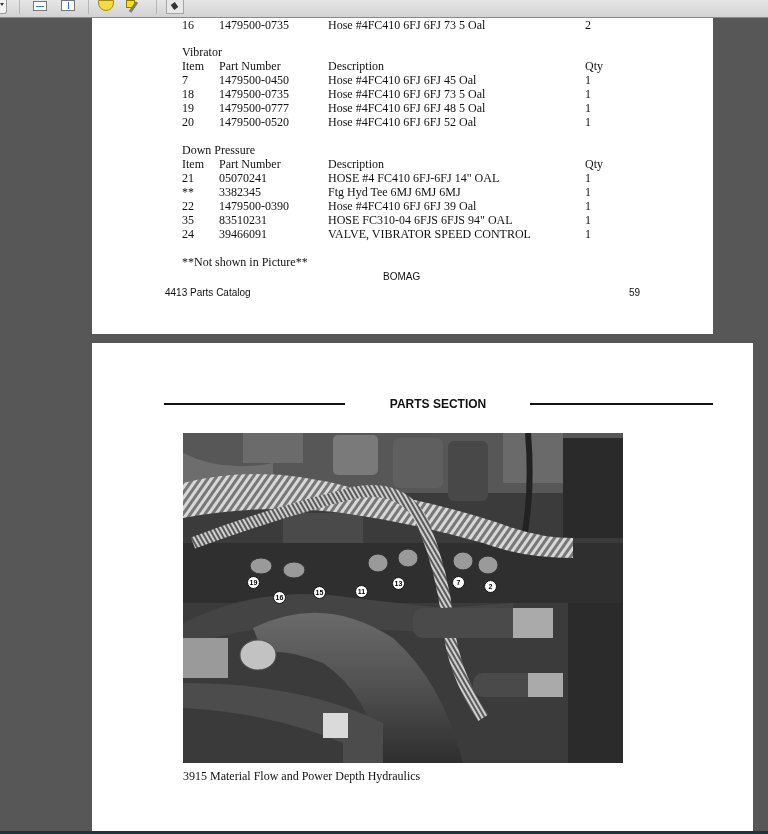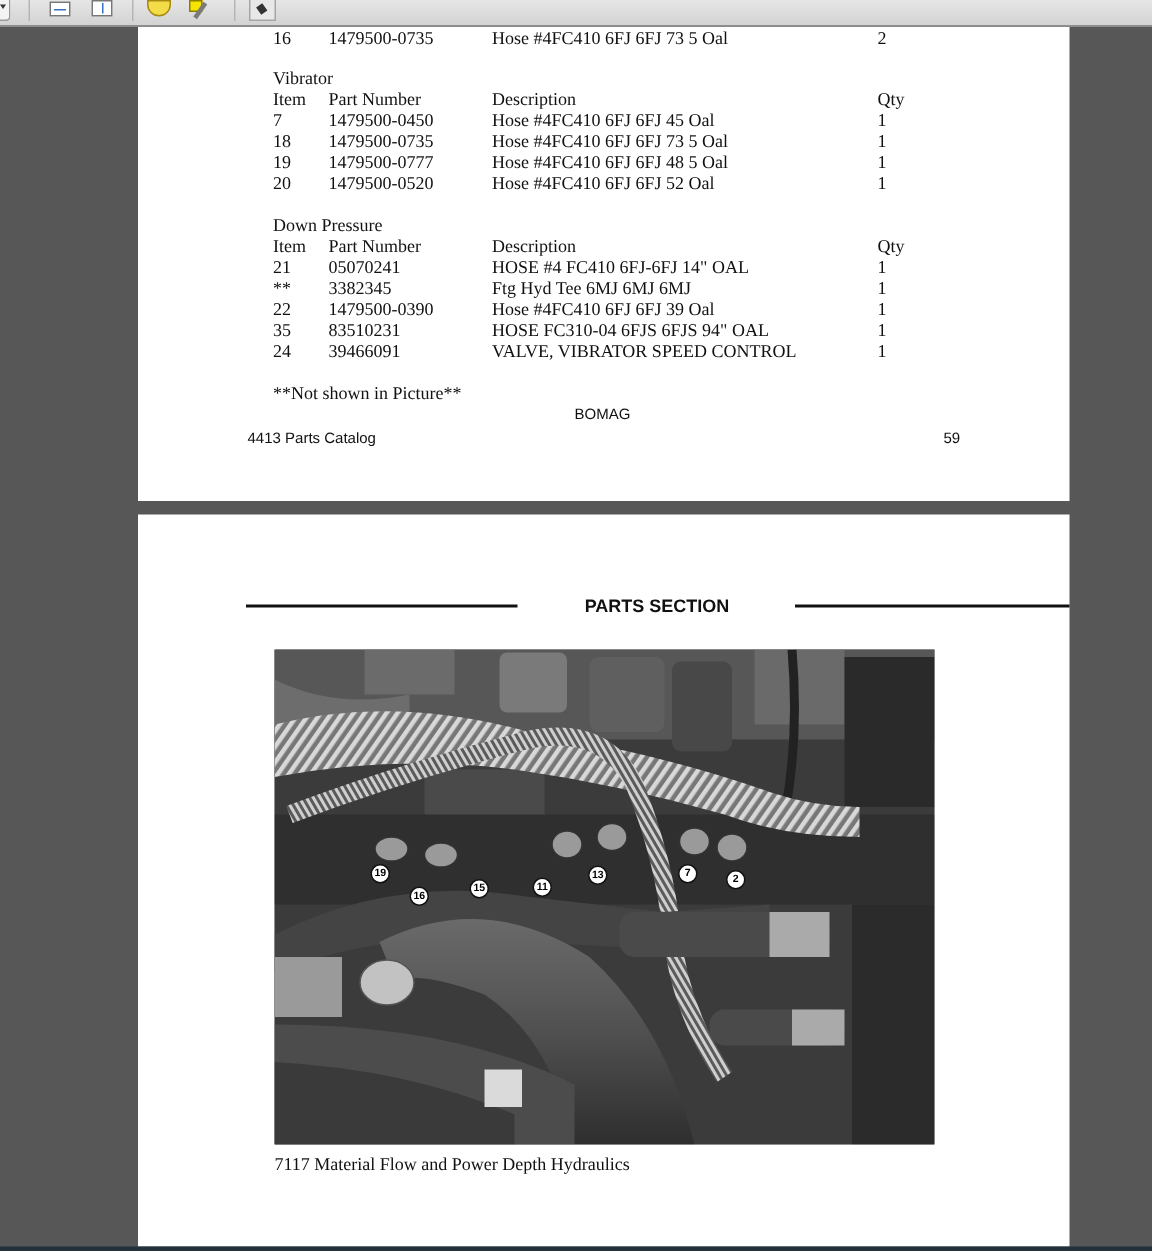--- a/index.html
+++ b/index.html
@@ -30,21 +30,21 @@
   .ico-highlight .pad { position:absolute; left:0; top:0; width:9px; height:8px; background:#f5e400; border:1px solid #8c7d00; box-sizing:border-box; }
   .ico-highlight .pen { position:absolute; left:6px; top:1px; width:3px; height:12px; background:#7a7a7a; transform:rotate(35deg); }
   .ico-select { left:166px; width:18px; height:14px; top:0; background:#e8e8e8; border:1px solid #a5a5a5; border-top:none; box-sizing:border-box; }
   .ico-select::after { content:""; position:absolute; left:5px; top:3px; width:5px; height:6px; background:#333; transform:rotate(-35deg); }
 
   
   .page {
     position:absolute; left:92px; width:621px; background:#fff;
   }
   .page-1 { top:18px; height:316px; }
-  .page-2 { top:343px; height:488px; }
+  .page-2 { top:343px; height:488px;padding-left:40px; }
   .bottom-bar { position:absolute; left:0; top:831px; width:768px; height:3px; background:#22313b; }
 
   .txt { position:absolute; font-size:12px; color:#111; white-space:nowrap; line-height:14px; }
   .sans { font-family:"Liberation Sans", sans-serif; font-size:10px; }
 
   .row { position:absolute; left:0; width:621px; height:14px; }
   .c-item { left:90px; }
   .c-part { left:127px; }
   .c-desc { left:236px; }
   .c-qty  { left:493px; }
@@ -239,16 +239,16 @@
     </svg>
     <div class="callout" style="left:64px;top:143px">19</div>
     <div class="callout" style="left:90px;top:158px">16</div>
     <div class="callout" style="left:130px;top:153px">15</div>
     <div class="callout" style="left:172px;top:152px">11</div>
     <div class="callout" style="left:209px;top:144px">13</div>
     <div class="callout" style="left:269px;top:143px">7</div>
     <div class="callout" style="left:301px;top:147px">2</div>
   </div>
 
-  <div class="caption">7117 Material Flow and Power Depth Hydraulics</div>
+  <div class="caption">3915 Material Flow and Power Depth Hydraulics</div>
 </div>
 
 <div class="bottom-bar"></div>
 
 </body></html>

